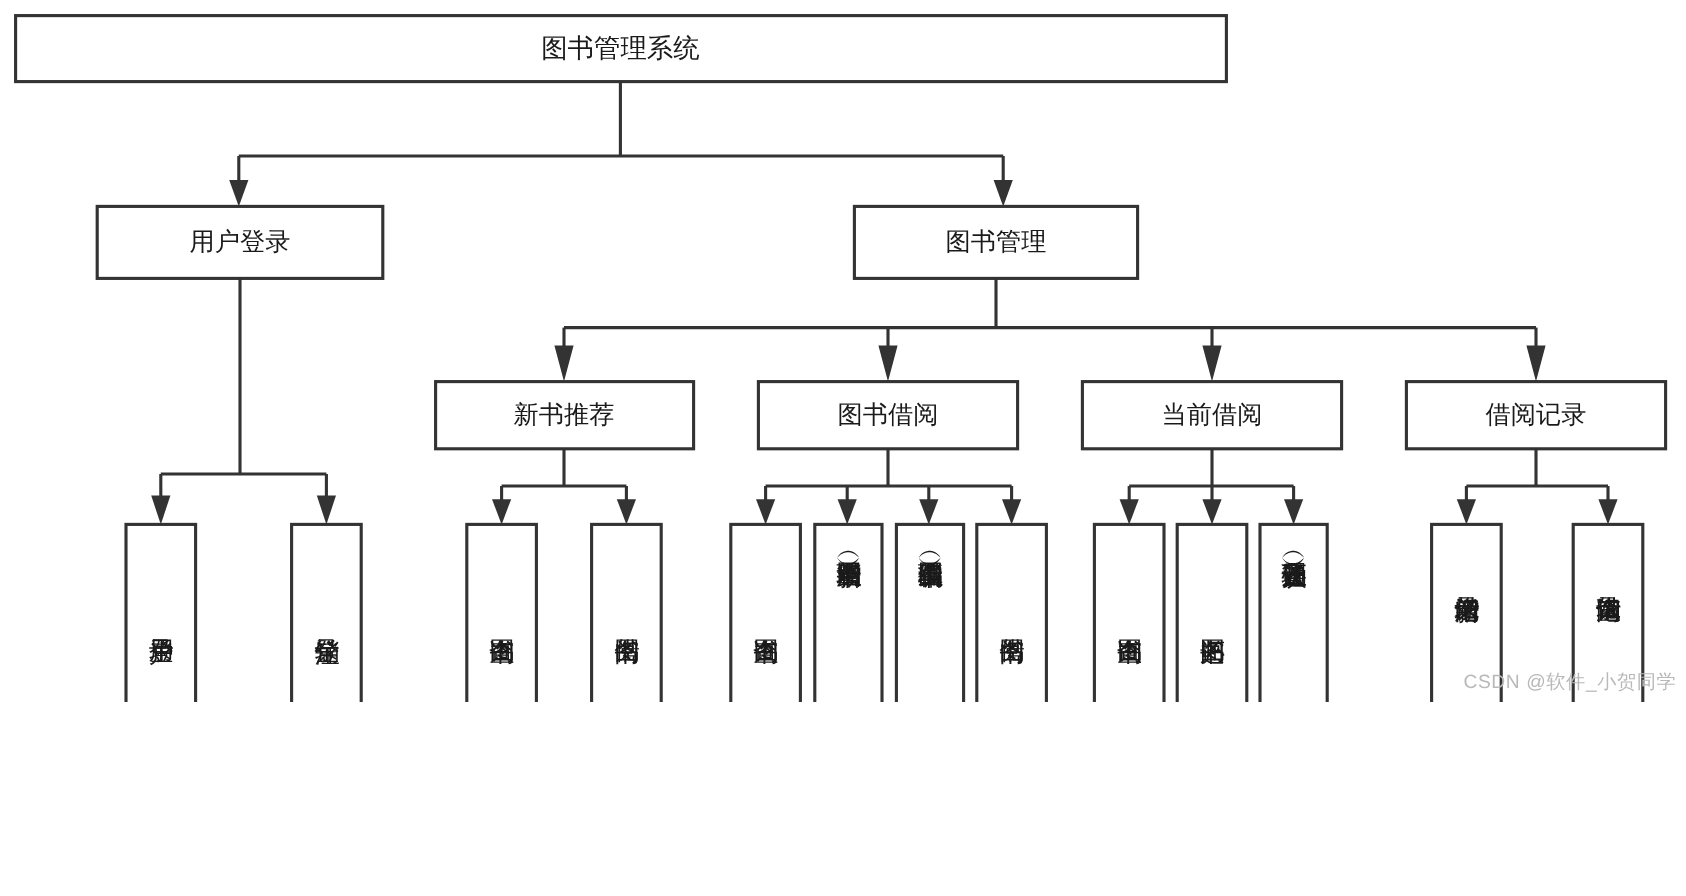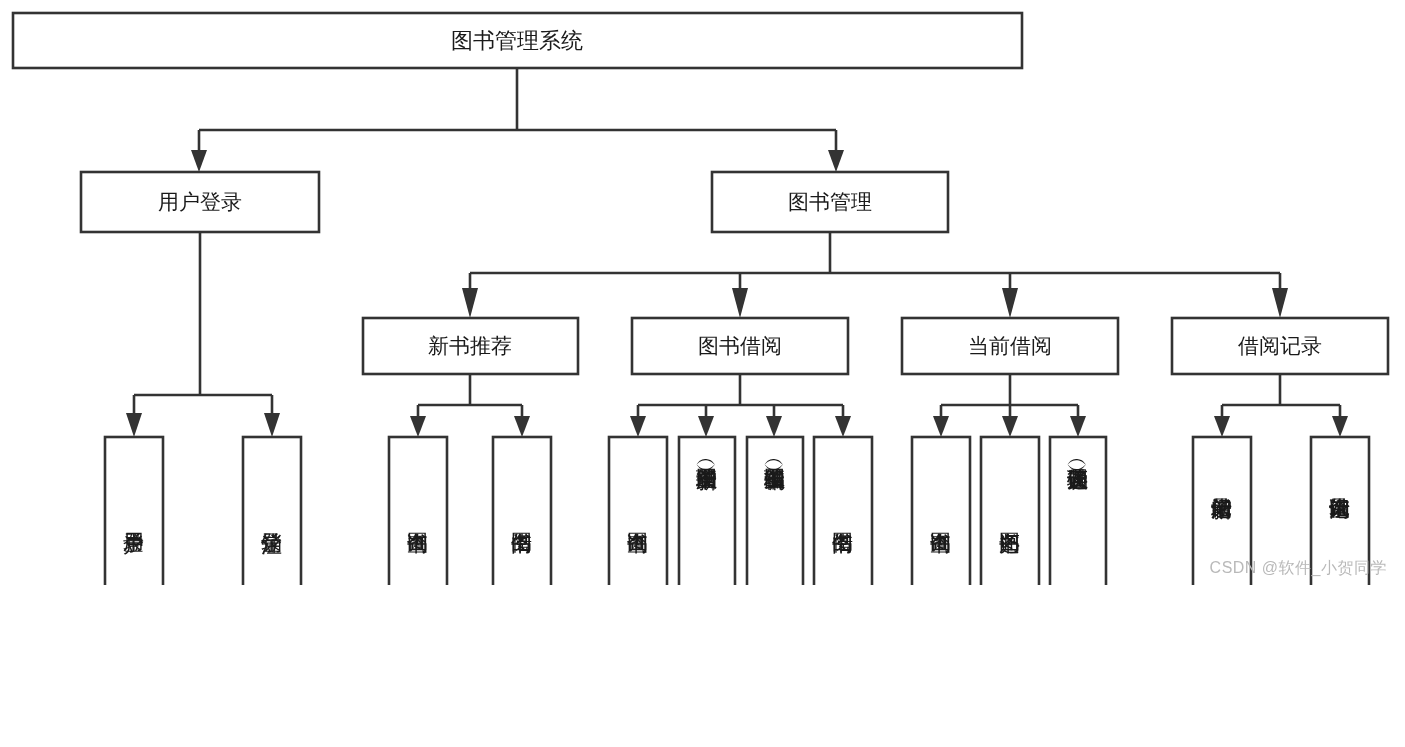--- a/index.html
+++ b/index.html
@@ -48,21 +48,21 @@
     font-size: 22px;
   }
   .leaf-label {
     font-family: "Liberation Sans", "DejaVu Sans", sans-serif;
     fill: #1a1a1a;
     font-size: 21px;
     text-anchor: middle;
   }
   .watermark {
     position: absolute;
-    right: 18px;
+    right: 8px;
     bottom: 6px;
     font-family: "Liberation Sans", "DejaVu Sans", sans-serif;
     font-size: 16px;
     color: #b9b9b9;
     letter-spacing: 0.5px;
     white-space: nowrap;
     user-select: none;
   }
 </style>
 </head>

